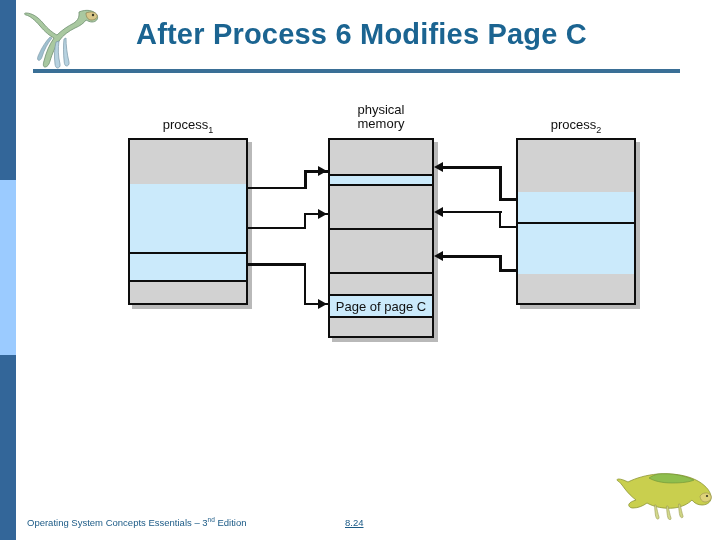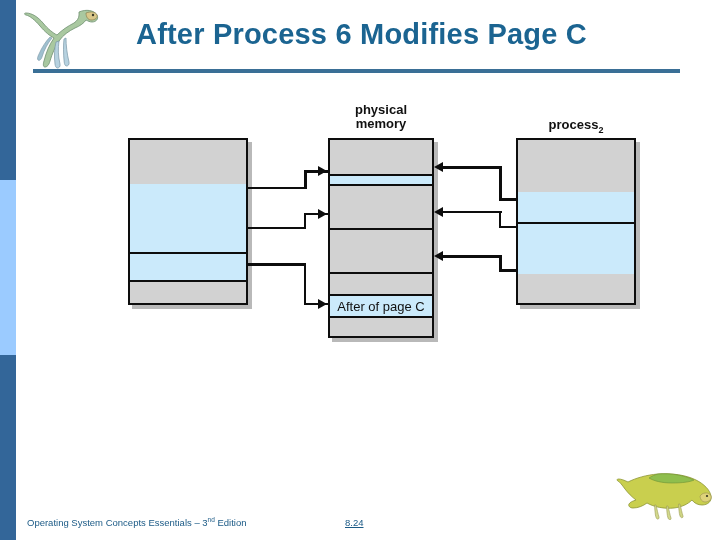--- a/index.html
+++ b/index.html
@@ -30,21 +30,21 @@
 
   
   #header-dino{position:absolute;left:22px;top:4px;width:86px;height:66px;}
   #footer-dino{position:absolute;left:616px;top:468px;width:100px;height:52px;}
 
   
   #diagram{position:absolute;left:0;top:0;width:720px;height:460px;}
 
   .box-label{
     position:absolute;font-size:13px;color:#111;
-    text-align:center;line-height:14px;white-space:nowrap;font-weight:bold;
+    text-align:center;line-height:14px;white-space:nowrap;
   }
   .box-label sub{font-size:9px;}
 
   .memboxshadow{position:absolute;background:#b9b9b9;}
 
   .membox{position:absolute;border:2px solid #0d0d0d;box-sizing:border-box;background:#d2d2d2;}
   .row{position:absolute;left:0;right:0;box-sizing:border-box;}
   .row.gray{background:#d2d2d2;}
   .row.blue{background:#cbeafb;}
   .row.line{border-top:2px solid #0d0d0d;}
@@ -98,20 +98,23 @@
     <path d="M44 34 C44 41 45 50 47 58 C47.6 60.5 46 62 44.6 62 C43 62 42.4 60 42.2 58 C41.3 50 41.3 41 42 35 Z" fill="#b7d2e0" stroke="#7a96a6" stroke-width="0.7"></path>
     <path d="M30 34 C26 39 22 46 20 53 C19 56 17 57 16 56 C15 55 15.5 53 17 50 C20 43 24 37 28 33 Z" fill="#9fc0cf" stroke="#7a96a6" stroke-width="0.6"></path>
   </g>
 </svg>
 
 <div id="page-title">After Process 6 Modifies Page C</div>
 <div id="title-rule"></div>
 
 <div id="diagram">
 
+  <div class="box-label" style="left:128px;top:118px;width:120px;">
+    <span>process</span><sub>1</sub>
+  </div>
   <div class="memboxshadow" style="left:132px;top:142px;width:120px;height:167px;"></div>
   <div class="membox" id="left-box" style="left:128px;top:138px;width:120px;height:167px;">
     <div class="row gray" style="top:0px;height:44px;"></div>
     <div class="row blue" style="top:44px;height:40px;"></div>
     <div class="row blue" style="top:84px;height:28px;"></div>
     <div class="row blue line" style="top:112px;height:28px;"></div>
     <div class="row gray line" style="top:140px;height:23px;"></div>
   </div>
 
   <div class="box-label" style="left:328px;top:103px;width:106px;">
@@ -121,21 +124,21 @@
   <div class="memboxshadow" style="left:332px;top:142px;width:106px;height:200px;"></div>
   <div class="membox" id="phys-box" style="left:328px;top:138px;width:106px;height:200px;">
     <div class="row gray" style="top:0px;height:22px;"></div>
     <div class="row blue line" style="top:34px;height:28px;">
       <div class="row-text">page A</div>
     </div>
     <div class="row gray line" style="top:44px;height:22px;"></div>
     <div class="row gray line" style="top:88px;height:22px;"></div>
     <div class="row gray line" style="top:132px;height:22px;"></div>
     <div class="row blue line" style="top:154px;height:22px;">
-      <div class="row-text">After of page C</div>
+      <div class="row-text">Page of page C</div>
     </div>
     <div class="row gray line" style="top:176px;height:20px;"></div>
   </div>
 
   <div class="box-label" style="left:516px;top:118px;width:120px;">
     <span>process</span><sub>2</sub>
   </div>
   <div class="memboxshadow" style="left:520px;top:142px;width:120px;height:167px;"></div>
   <div class="membox" id="right-box" style="left:516px;top:138px;width:120px;height:167px;">
     <div class="row gray" style="top:0px;height:52px;"></div>

